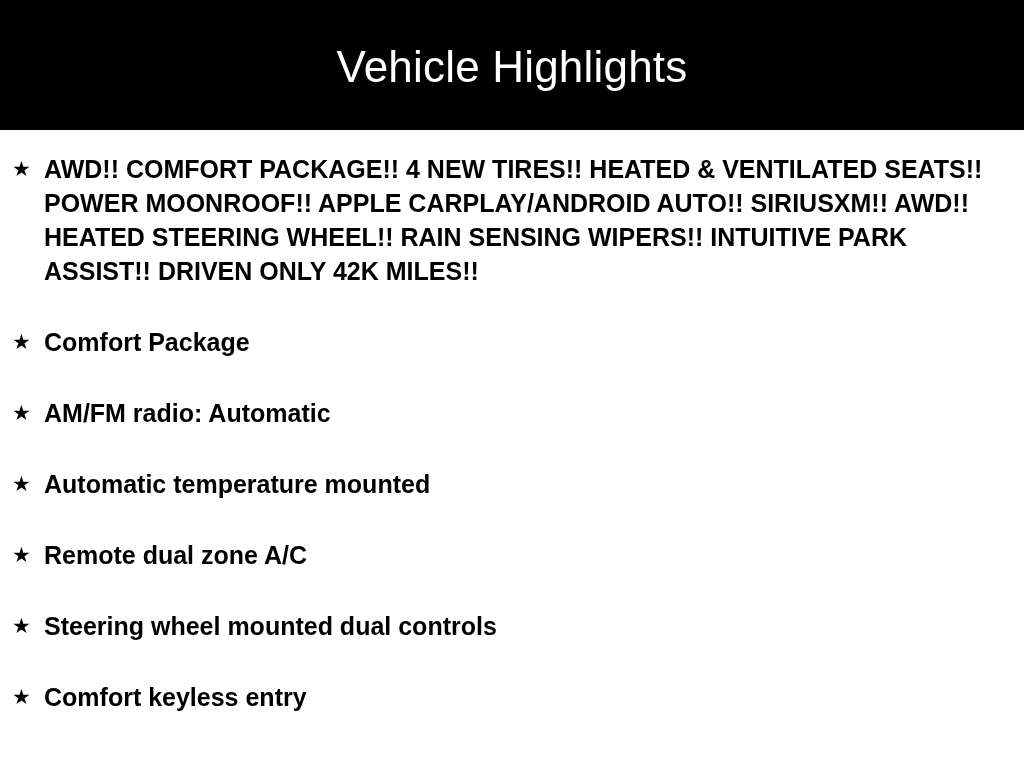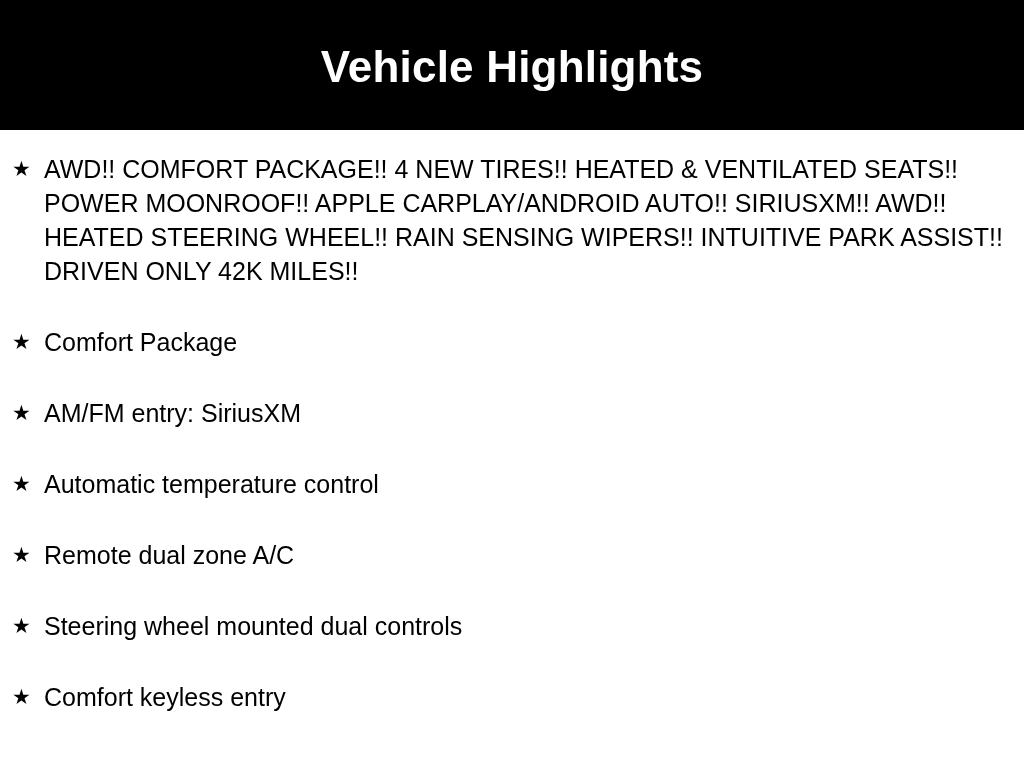--- a/index.html
+++ b/index.html
@@ -31,21 +31,21 @@
     height: 130px;
     background: #000000;
     display: flex;
     align-items: center;
     justify-content: center;
   }
   .header-title {
     color: #ffffff;
     font-family: "Liberation Sans", sans-serif;
     font-size: 44px;
-    font-weight: 700;
+    font-weight: 400;
     letter-spacing: 0.2px;
     line-height: 1;
     white-space: nowrap;
     margin: 0;
     padding: 0;
     position: relative;
     top: 2px;
   }
 
   
@@ -87,20 +87,21 @@
   .highlight-item.first {
     margin-top: 22px;
   }
   
   .highlight-item.short {
     margin-top: 37px;
   }
 
   .item-text {
     display: block;
+    font-weight: bold;
   }
 </style>
 </head>
 <body>
 
 <div class="page">
 
   <div class="header-band">
     <h1 class="header-title">Vehicle Highlights</h1>
   </div>
@@ -112,26 +113,26 @@
       <span class="item-text">AWD!! COMFORT PACKAGE!! 4 NEW TIRES!! HEATED &amp; VENTILATED SEATS!! POWER MOONROOF!! APPLE CARPLAY/ANDROID AUTO!! SIRIUSXM!! AWD!! HEATED STEERING WHEEL!! RAIN SENSING WIPERS!! INTUITIVE PARK ASSIST!! DRIVEN ONLY 42K MILES!!</span>
     </li>
 
     <li class="highlight-item short">
       <span class="bullet-star">★</span>
       <span class="item-text">Comfort Package</span>
     </li>
 
     <li class="highlight-item short">
       <span class="bullet-star">★</span>
-      <span class="item-text">AM/FM entry: SiriusXM</span>
+      <span class="item-text">AM/FM radio: Automatic</span>
     </li>
 
     <li class="highlight-item short">
       <span class="bullet-star">★</span>
-      <span class="item-text">Automatic temperature control</span>
+      <span class="item-text">Automatic temperature mounted</span>
     </li>
 
     <li class="highlight-item short">
       <span class="bullet-star">★</span>
       <span class="item-text">Remote dual zone A/C</span>
     </li>
 
     <li class="highlight-item short">
       <span class="bullet-star">★</span>
       <span class="item-text">Steering wheel mounted dual controls</span>

